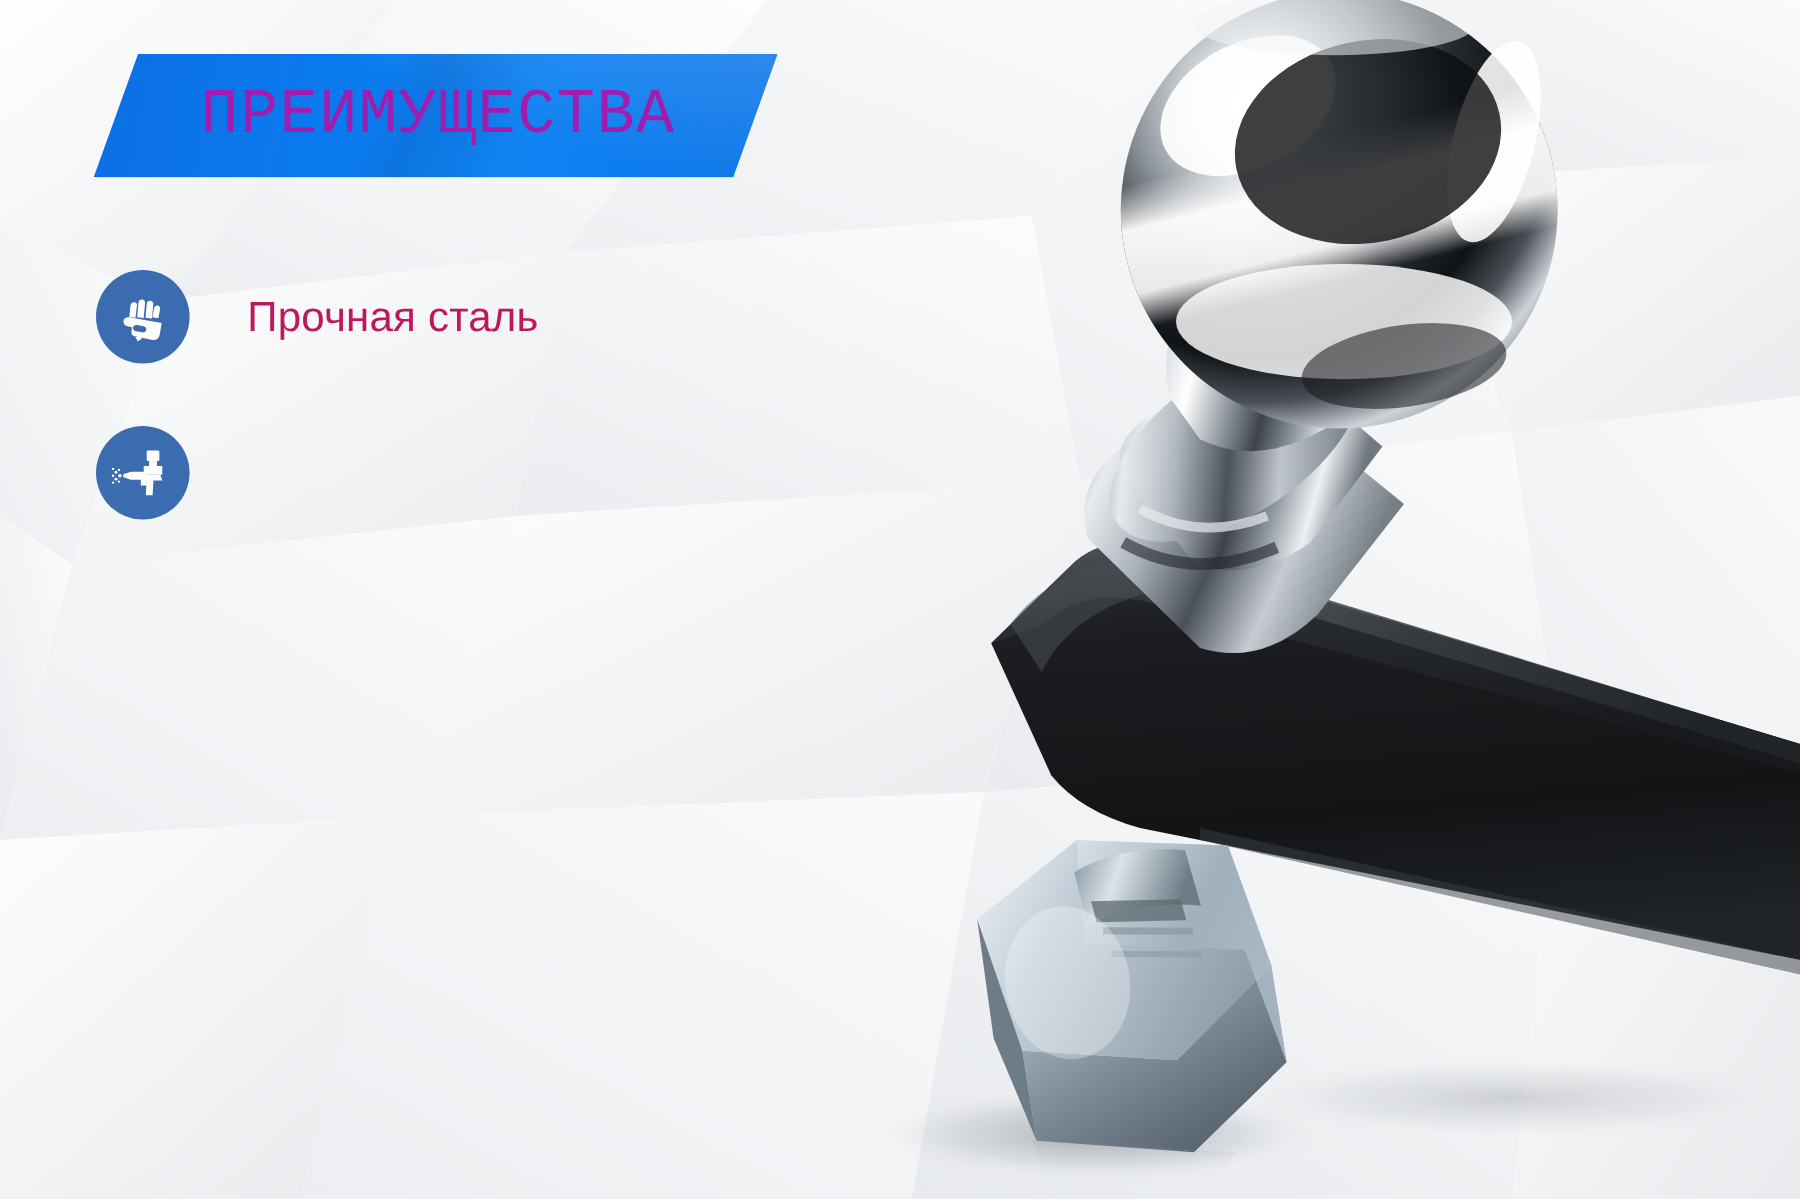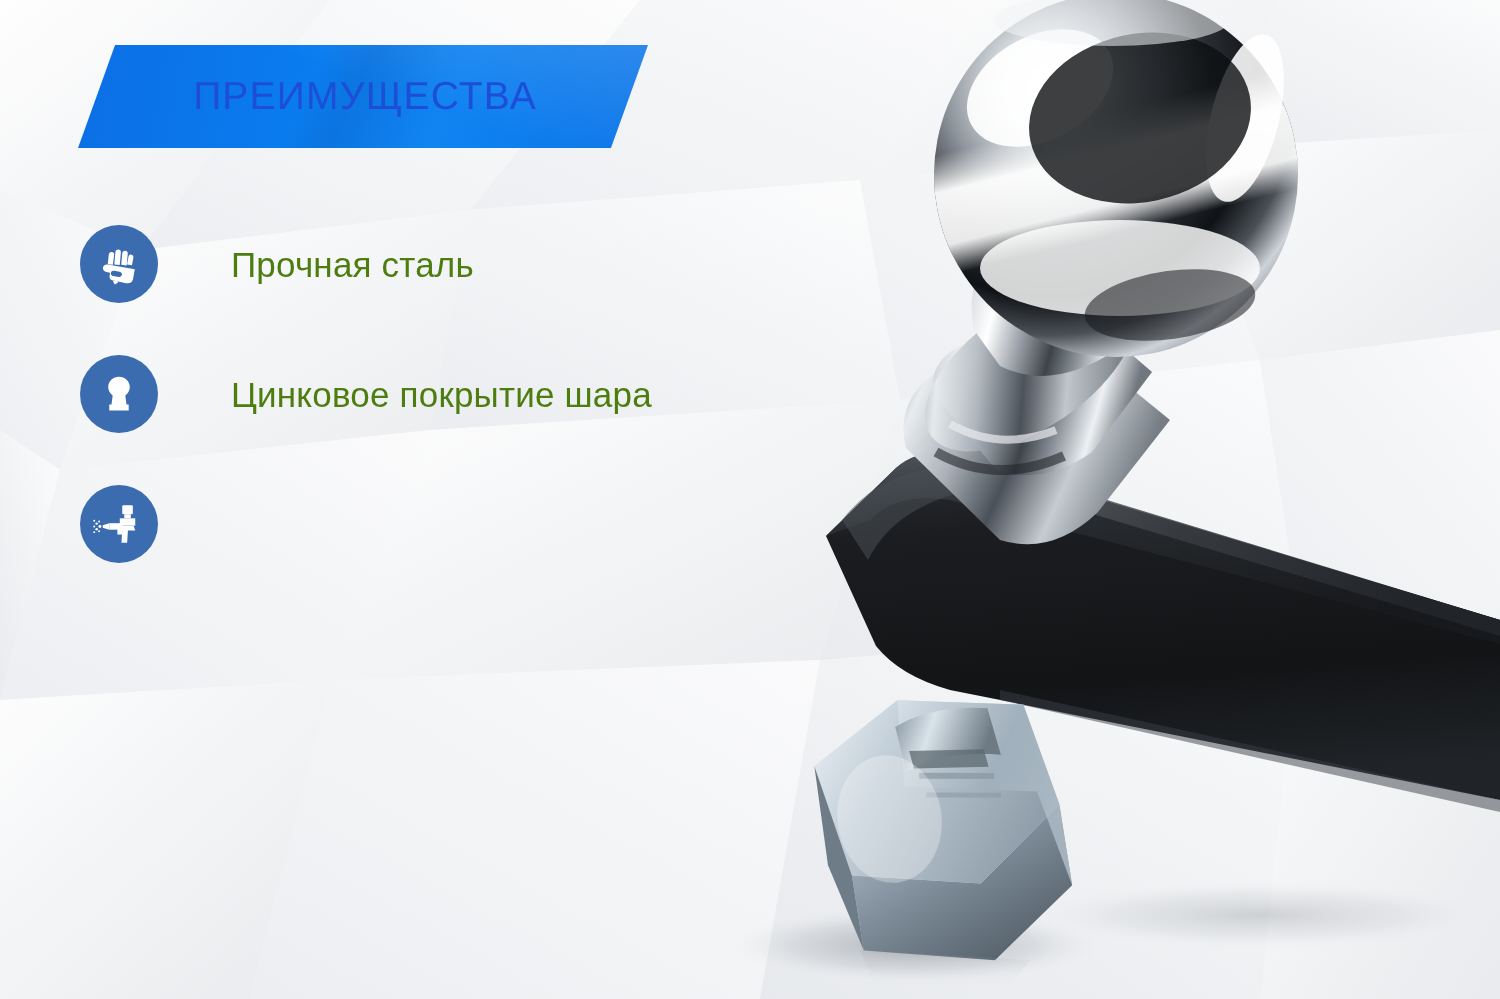--- a/index.html
+++ b/index.html
@@ -34,40 +34,41 @@
     clip-path:polygon(6.5% 0%, 100% 0%, 93.5% 100%, 0% 100%);
   }
   .banner-facet2{
     position:absolute;inset:0;
     background:linear-gradient(200deg,rgba(255,255,255,.14) 0%, rgba(255,255,255,0) 45%);
     clip-path:polygon(6.5% 0%, 100% 0%, 93.5% 100%, 0% 100%);
   }
   .banner-title{
     position:absolute;inset:0;
     display:flex;align-items:center;justify-content:center;
-    color:#1d4ed8;font-size:39px;line-height:1;
+    color:#a21caf;font-size:53px;line-height:1;
     letter-spacing:1.2px;font-weight:400;
     padding-left:4px;
     white-space:nowrap;
     text-rendering:geometricPrecision;
+    font-family:Liberation Mono, monospace;
   }
 
   
   .features{position:absolute;left:80px;top:225px;width:760px;}
   .feature{
     position:relative;display:flex;align-items:center;height:78px;margin-bottom:52px;
   }
   .feature-icon{
     position:relative;flex:0 0 auto;width:78px;height:78px;border-radius:50%;
     background:#3c6cb0;
     display:flex;align-items:center;justify-content:center;
   }
   .feature-icon svg{display:block;}
   .feature-label{
-    margin-left:73px;color:#4d7c0f;font-size:35px;line-height:1;
+    margin-left:48px;color:#be185d;font-size:35px;line-height:1;
     font-weight:400;letter-spacing:.2px;white-space:nowrap;
   }
 
   
   .product{position:absolute;left:700px;top:0;width:800px;height:999px;}
   .product svg{display:block;width:100%;height:100%;}
 </style>
 </head>
 <body>
 
@@ -259,28 +260,20 @@
             <path d="M47.9 20c-1.9-.3-3.4.9-3.8 2.6l-1.8 9.9 6.3 1 1.8-9.7c.3-1.8-.7-3.5-2.5-3.8z"></path>
             <path d="M17.4 32.6c-3.3-.4-5.6 1.4-6 4-.4 2.7 1.2 5 4.3 5.6l4.9.9-.7 4.2c-.4 2.6.9 4.8 3.6 5.4l17.6 3.8c4.6 1 8.1-1.1 8.9-5.4l2.2-12.4-34.8-6.1z"></path>
             <path d="M25.8 40.7c-2.1-.4-3.9.8-4.2 2.7-.3 1.9.9 3.5 3 3.9l6.9 1.3c2.1.4 3.9-.8 4.2-2.7.3-1.9-.9-3.5-3-3.9l-6.9-1.3z" fill="#3c6cb0"></path>
             <path d="M24 53.5l2.6 4.6 4.3-2.3-1.4-2.6-5.5.3z"></path>
           </g>
         </svg>
       </div>
       <div class="feature-label">Прочная сталь</div>
     </div>
 
-    <div class="feature">
-      <div class="feature-icon">
-        <svg width="46" height="46" viewBox="0 0 64 64" aria-hidden="true">
-          <path fill="#ffffff" d="M32 8c-8.3 0-15 6.4-15 14.4 0 4.8 2.4 9 6.2 11.7l-1.6 12.6h-3.1v8.2h27v-8.2h-3.1l-1.6-12.6C44.6 31.4 47 27.2 47 22.4 47 14.4 40.3 8 32 8z"></path>
-        </svg>
-      </div>
-      <div class="feature-label">Цинковое покрытие шара</div>
-    </div>
 
     <div class="feature">
       <div class="feature-icon">
         <svg width="52" height="52" viewBox="0 0 64 64" aria-hidden="true">
           <g fill="#ffffff">
             <rect x="36" y="9" width="13" height="11" rx="1.5"></rect>
             <rect x="38.5" y="20" width="8" height="5"></rect>
             <path d="M33 25h19v9H33z"></path>
             <path d="M33 34l-3 6h22l-2-6z"></path>
             <path d="M20 31h16v8H20z"></path>

